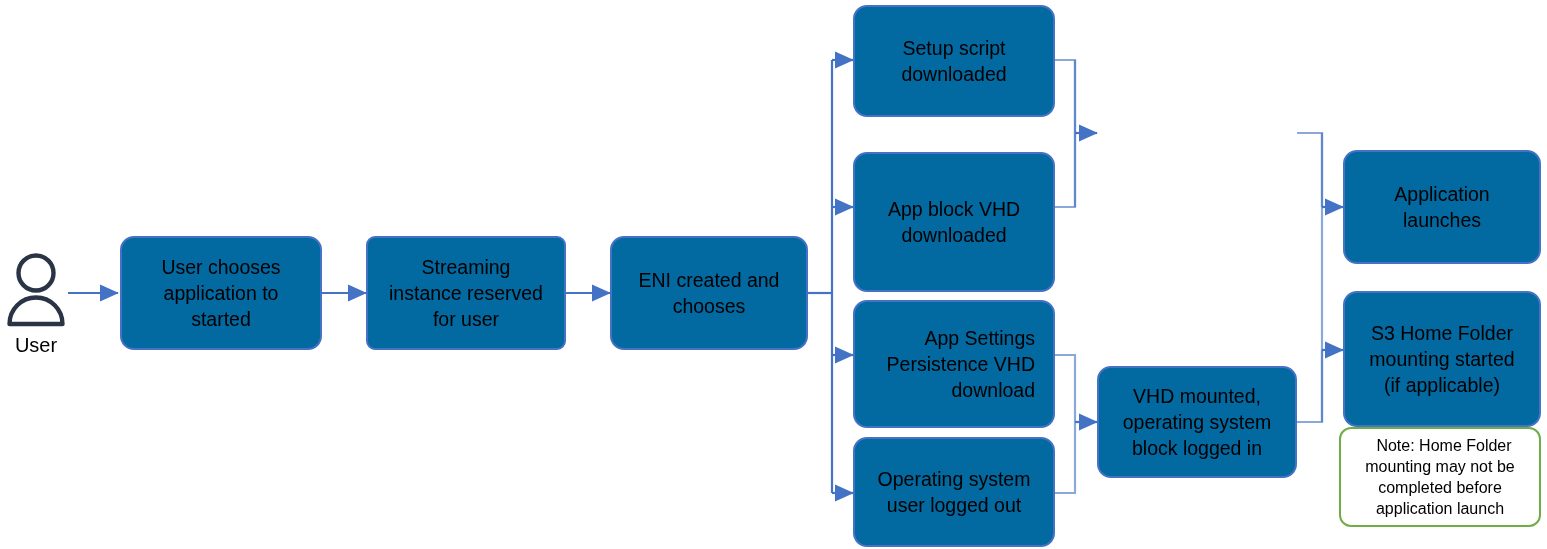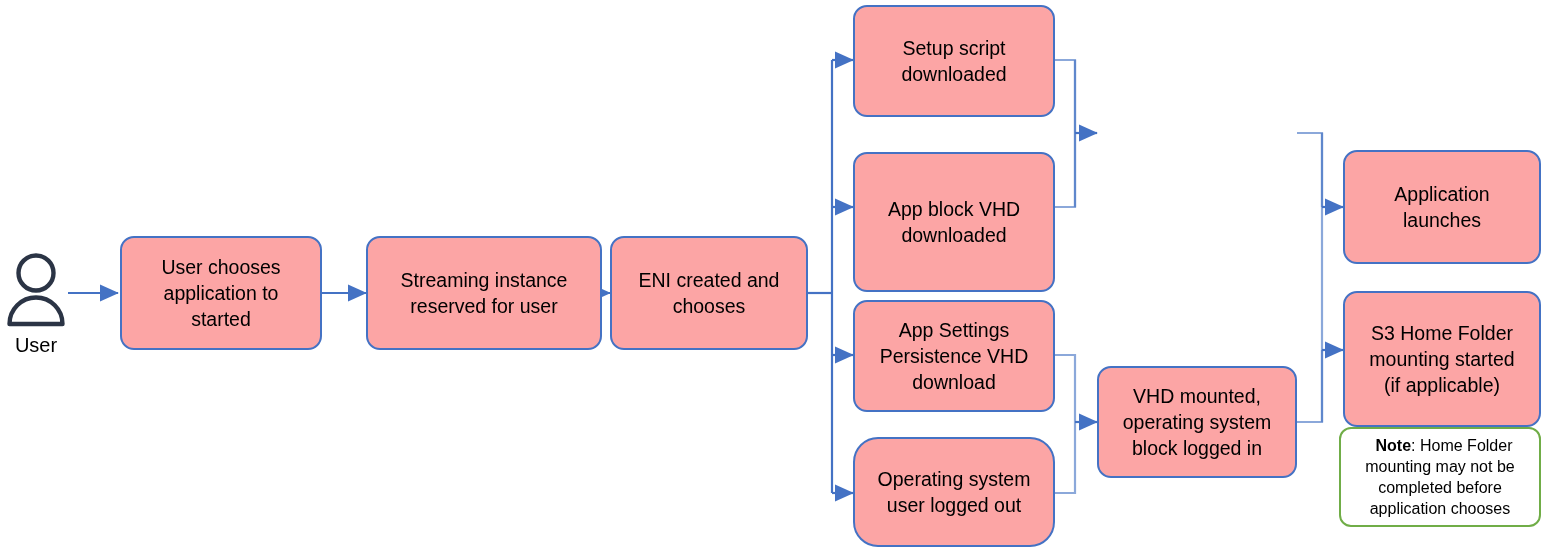--- a/index.html
+++ b/index.html
@@ -13,21 +13,21 @@
     height: 549px;
     background: #ffffff;
     font-family: "Liberation Sans", sans-serif;
     overflow: hidden;
   }
   .node {
     position: absolute;
     box-sizing: border-box;
     border: 2.2px solid #4472C4;
     border-radius: 14px;
-    background: #fca5a5;
+    background: #0369a1;
     display: flex;
     align-items: center;
     justify-content: center;
     text-align: center;
     color: #000000;
     font-size: 19.5px;
     line-height: 1.34;
     padding: 4px 18px;
     z-index: 3;
   }
@@ -41,21 +41,21 @@
     display: flex;
     align-items: center;
     justify-content: center;
     text-align: center;
     color: #000000;
     font-size: 16px;
     line-height: 1.32;
     padding: 4px 10px;
     z-index: 3;
   }
-  .note-node b { font-weight: bold; padding-left: 8px; }
+  .note-node b { font-weight: normal; padding-left: 8px; }
   .actor {
     position: absolute;
     z-index: 3;
     text-align: center;
   }
   .actor-label {
     font-size: 20px;
     color: #000000;
     margin-top: 2px;
     text-align: center;
@@ -121,54 +121,54 @@
       <circle cx="32" cy="23" r="17.5" fill="none" stroke="#2B3445" stroke-width="4.4"></circle>
       <path d="M5.5,74 A26.5,26.5 0 0 1 58.5,74 Z" fill="none" stroke="#2B3445" stroke-width="4.4" stroke-linejoin="round"></path>
     </svg>
     <div class="actor-label">User</div>
   </div>
 
   <div class="node" style="left:120px; top:236px; width:202px; height:114px;">
     <span class="label">User chooses application to started</span>
   </div>
 
-  <div class="node" style="left:366px; top:236px; width:236px; height:114px;">
+  <div class="node" style="left:366px; top:236px; width:200px; height:114px;border-radius:9px;">
     <span class="label">Streaming instance reserved for user</span>
   </div>
 
   <div class="node" style="left:610px; top:236px; width:198px; height:114px;">
     <span class="label">ENI created and chooses</span>
   </div>
 
   <div class="node" style="left:853px; top:5px; width:202px; height:112px;">
     <span class="label">Setup script downloaded</span>
   </div>
 
   <div class="node" style="left:853px; top:152px; width:202px; height:140px;">
     <span class="label">App block VHD downloaded</span>
   </div>
 
-  <div class="node" style="left:853px; top:300px; width:202px; height:112px;">
+  <div class="node" style="left:853px; top:300px; width:202px; height:128px;text-align:right;">
     <span class="label">App Settings Persistence VHD download</span>
   </div>
 
-  <div class="node" style="left:853px; top:437px; width:202px; height:110px;border-radius:25px;">
+  <div class="node" style="left:853px; top:437px; width:202px; height:110px;">
     <span class="label">Operating system user logged out</span>
   </div>
 
 
   <div class="node" style="left:1097px; top:366px; width:200px; height:112px;">
     <span class="label">VHD mounted, operating system block logged in</span>
   </div>
 
   <div class="node" style="left:1343px; top:150px; width:198px; height:114px;text-align:center;">
     <span class="label">Application launches</span>
   </div>
 
   <div class="node" style="left:1343px; top:291px; width:198px; height:136px;">
     <span class="label">S3 Home Folder mounting started (if applicable)</span>
   </div>
 
   <div class="note-node" style="left:1339px; top:427px; width:202px; height:100px;">
-    <span><b>Note</b><span>: </span><span>Home Folder mounting may not be completed before application chooses</span></span>
+    <span><b>Note</b><span>: </span><span>Home Folder mounting may not be completed before application launch</span></span>
   </div>
 
 </div>
 
 </body></html>

